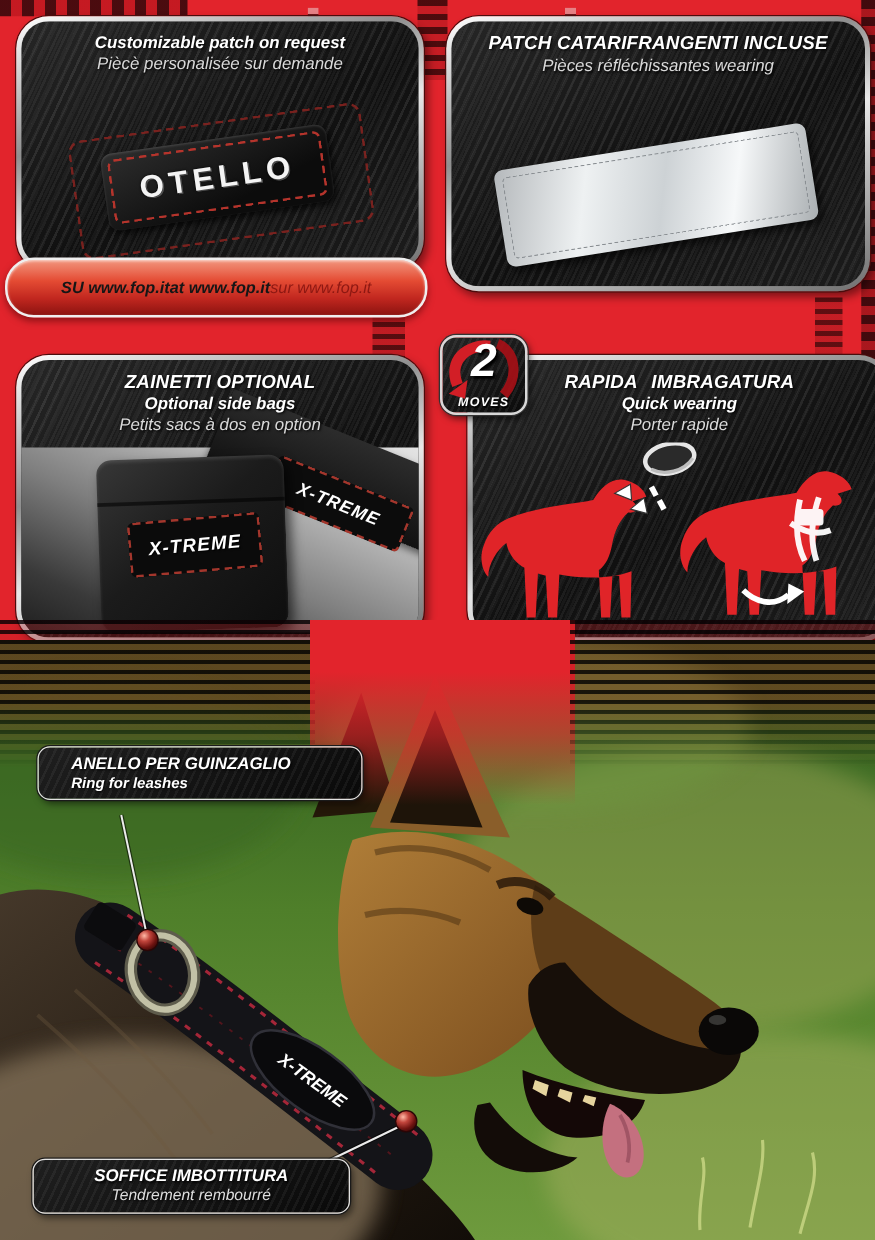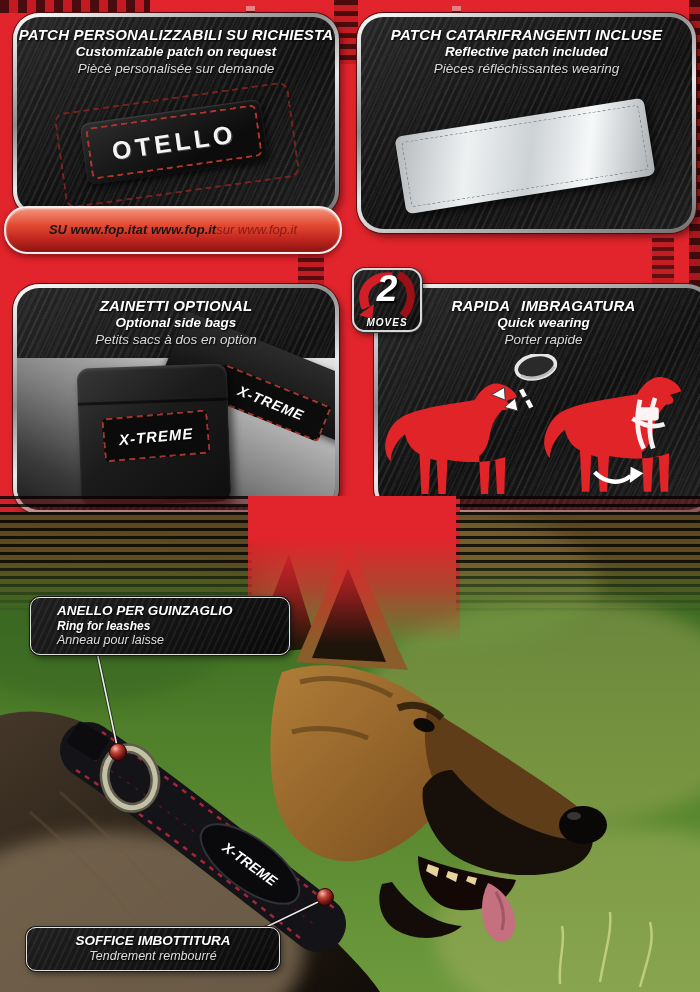--- a/index.html
+++ b/index.html
@@ -233,21 +233,20 @@
     <div class="tr-side tr-left"></div>
     <div class="tr-center"></div>
     <div class="tr-side tr-right"></div>
   </div>
   <div class="dash-col dc1"></div>
   <div class="dash-col dc2"></div>
 
   <div class="panel panel-a">
     <div class="panel-inner">
       <div class="p-head">
-        <div class="p-title">PATCH PERSONALIZZABILI SU RICHIESTA</div>
         <div class="p-sub">Customizable patch on request</div>
         <div class="p-fr">Piècè personalisée sur demande</div>
       </div>
       <div class="patch-zone">
         <div class="stitch-outer"></div>
         <div class="patch-otello">
           <div class="stitch"></div>
           <div class="txt">OTELLO</div>
         </div>
       </div>
@@ -257,21 +256,20 @@
   <div class="banner">
     <div class="bn">SU www.fop.it</div>
     <div class="bn">at www.fop.it</div>
     <div class="bn-fr">sur www.fop.it</div>
   </div>
 
   <div class="panel panel-b">
     <div class="panel-inner">
       <div class="p-head">
         <div class="p-title">PATCH CATARIFRANGENTI INCLUSE</div>
-        <div class="p-sub">Reflective patch included</div>
         <div class="p-fr">Pièces réfléchissantes wearing</div>
       </div>
       <div class="refl-zone">
         <div class="patch-refl">
           <div class="stitch"></div>
         </div>
       </div>
     </div>
   </div>
 
@@ -340,21 +338,20 @@
       <polygon points="5,45 20,34 18,49" fill="#d21e26"></polygon>
       <path d="M44,5 C59,11 61,32 49,46" stroke="#a80f16" stroke-width="8" fill="none" opacity=".9"></path>
     </svg>
     <span class="num">2</span>
     <span class="moves">MOVES</span>
   </div>
 
   <div class="label label-ring">
     <div class="lb-title">ANELLO PER GUINZAGLIO</div>
     <div class="lb-sub">Ring for leashes</div>
-    <div class="lb-fr">Anneau pour laisse</div>
   </div>
 
   <div class="label label-pad">
     <div class="lb-title">SOFFICE IMBOTTITURA</div>
     <div class="lb-fr">Tendrement rembourré</div>
   </div>
 
   <svg class="callout-overlay" viewBox="0 0 700 992">
     <defs>
       <radialGradient id="gPin" cx="35%" cy="30%" r="75%">

